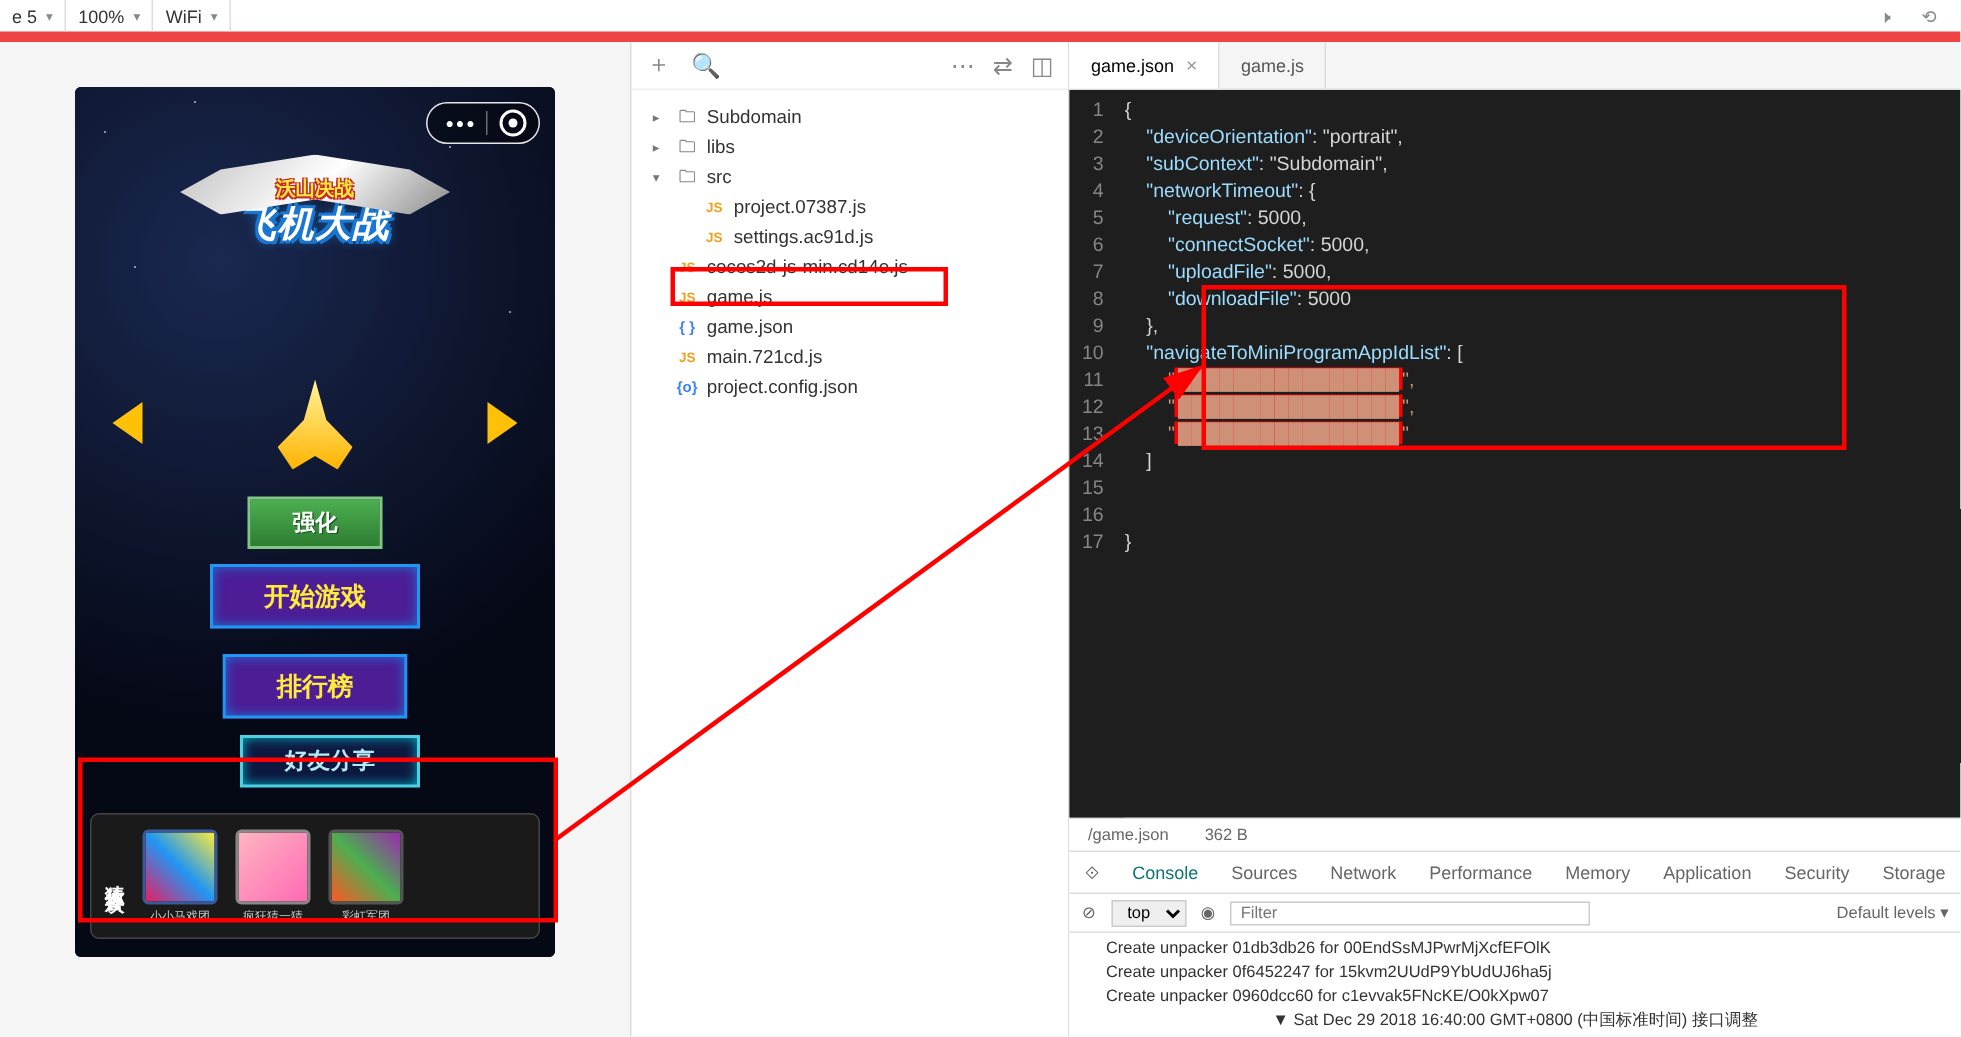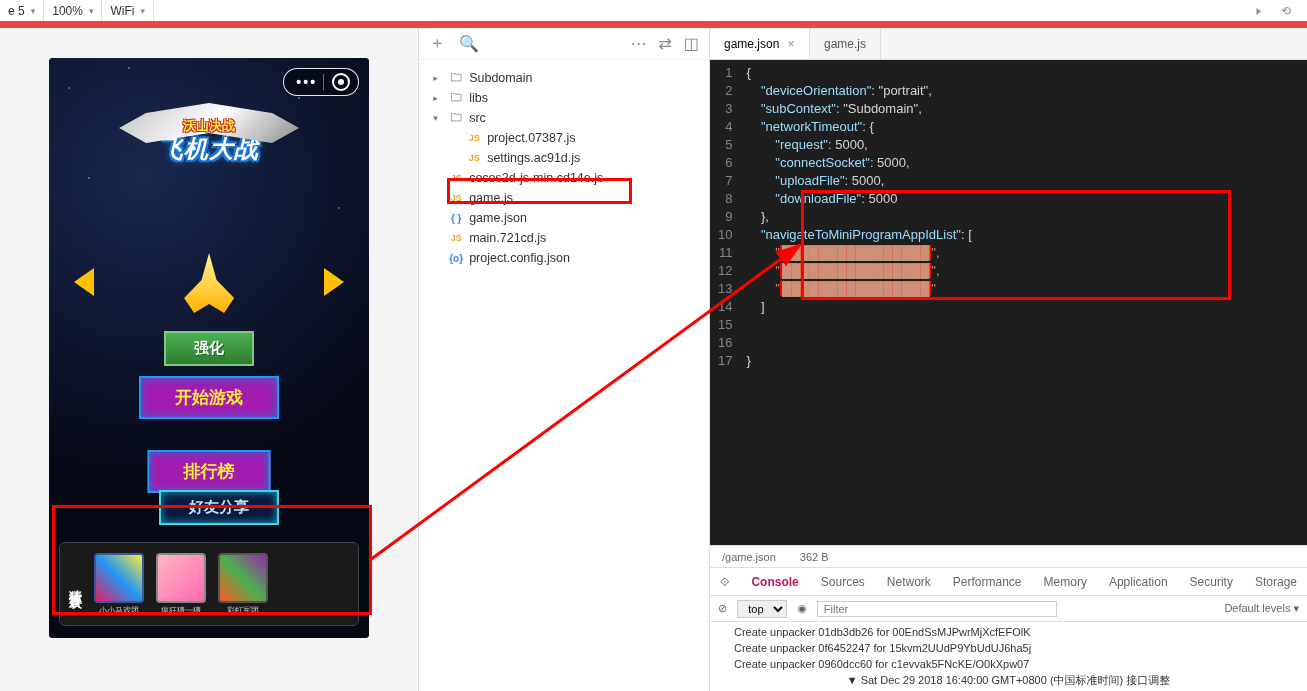--- a/index.html
+++ b/index.html
@@ -28,23 +28,23 @@
 .stat-val { font-family:monospace; }
 .coin-ic { width:18px; height:18px; border-radius:50%; background:radial-gradient(circle,#4fc3f7,#0277bd); border:1px solid #81d4fa; display:inline-block; vertical-align:middle; }
 .arrows { position:absolute; top:210px; width:100%; display:flex; justify-content:space-between; padding:0 25px; }
 .arr { width:0; height:0; border-top:14px solid transparent; border-bottom:14px solid transparent; }
 .arr-l { border-right:20px solid #ffc107; }
 .arr-r { border-left:20px solid #ffc107; }
 .ship { position:absolute; top:195px; left:50%; transform:translateX(-50%); width:50px; height:60px; background:linear-gradient(180deg,#fff59d,#ffb300); clip-path:polygon(50% 0,65% 45%,100% 75%,80% 100%,50% 85%,20% 100%,0 75%,35% 45%); }
 .btn-row { position:absolute; left:50%; transform:translateX(-50%); }
 .gb { padding:6px 28px; border:2px solid; font-size:15px; font-weight:bold; color:#fff; text-align:center; }
 .gb-green { top:273px; background:linear-gradient(#4caf50,#2e7d32); border-color:#81c784; text-shadow:1px 1px #1b5e20; }
-.gb-blue { background:#a21caf; border-color:#2196f3; box-shadow:inset 0 0 8px #1976d2; color:#ffeb3b; font-size:17px; padding:8px 34px; }
+.gb-blue { background:#4c1d95; border-color:#2196f3; box-shadow:inset 0 0 8px #1976d2; color:#ffeb3b; font-size:17px; padding:8px 34px; }
 .gb-cy { background:#0d1840; border-color:#4dd0e1; box-shadow:inset 0 0 8px #00acc1; color:#b2ebf2;margin-left:20px; }
-.b1{position:absolute;top:273px;} .b2{position:absolute;top:318px;} .b3{position:absolute;top:392px;} .b4{position:absolute;top:432px;}
+.b1{position:absolute;top:273px;} .b2{position:absolute;top:318px;} .b3{position:absolute;top:378px;} .b4{position:absolute;top:432px;}
 .rec-panel { position:absolute; bottom:12px; left:10px; right:10px; height:84px; background:#1a1a1a; border:1px solid #444; border-radius:6px; display:flex; align-items:center; padding:6px; gap:8px; }
 .rec-title { writing-mode:vertical-rl; color:#fff; font-size:13px; font-weight:bold; letter-spacing:2px; }
 .rec-item { width:54px; text-align:center; }
 .rec-thumb { width:50px; height:50px; border:2px solid; border-radius:4px; margin:0 auto; }
 .rt1{background:linear-gradient(45deg,#e91e63,#2196f3,#ffeb3b);border-color:#3b5998;} .rt2{background:linear-gradient(135deg,#ffb6c1,#ff69b4);border-color:#888;} .rt3{background:linear-gradient(45deg,#ff5722,#4caf50,#9c27b0);border-color:#555;}
 .rec-name { color:#ccc; font-size:8px; margin-top:2px; }
 .r-rect1 { position:absolute; border:3px solid #ff0000; pointer-events:none; }
 .r-rect1.phone-rec { left:52px; top:505px; width:320px; height:110px; }
 
 .file-col { width: 300px; background:#fff; border-left:1px solid #ddd; border-right:1px solid #ddd; display:flex; flex-direction:column; }
@@ -63,21 +63,21 @@
 .tab.active { background:#fff; color:#000; }
 .tab-x { color:#999; font-size:13px; }
 .editor { flex:1; background:#1e1e1e; display:flex; font-family:Consolas,monospace; font-size:13px; overflow:hidden; position:relative; }
 .gutter { background:#1e1e1e; color:#858585; text-align:right; padding:4px 14px 4px 8px; line-height:18px; user-select:none; }
 .code { padding:4px 0; line-height:18px; white-space:pre; color:#d4d4d4; }
 .s-key{color:#9cdcfe;} .s-str{color:#ce9178;} .s-pun{color:#d4d4d4;} .s-red{background:#ff0000;padding:0 2px;}
 .status-bar { height:22px; background:#fff; border-top:1px solid #ddd; display:flex; align-items:center; padding:0 12px; font-size:11px; color:#666; gap:24px; }
 
 .console-col { height:124px; border-top:1px solid #ddd; background:#fff; display:flex; flex-direction:column; }
 .con-tabs { height:28px; border-bottom:1px solid #ddd; display:flex; align-items:center; padding:0 10px; gap:22px; font-size:12px; color:#666; }
-.con-tab.active { color:#be185d; font-weight:700; }
+.con-tab.active { color:#0f766e; font-weight:400; }
 .con-filter { height:26px; border-bottom:1px solid #ddd; display:flex; align-items:center; padding:0 8px; gap:10px; font-size:11px; color:#666; }
 .con-sel { border:1px solid #ccc; padding:1px 6px; font-size:11px; }
 .con-inp { border:1px solid #ccc; padding:1px 6px; font-size:11px; width:240px; }
 .con-body { flex:1; font-family:Consolas,monospace; font-size:11px; color:#333; padding:2px 24px; line-height:16px; overflow:auto; }
 .con-bold { font-weight:normal;text-align:center; }
 svg.arrow-line { position:absolute; pointer-events:none; overflow:visible; }
 </style>
 </head>
 <body>
 

